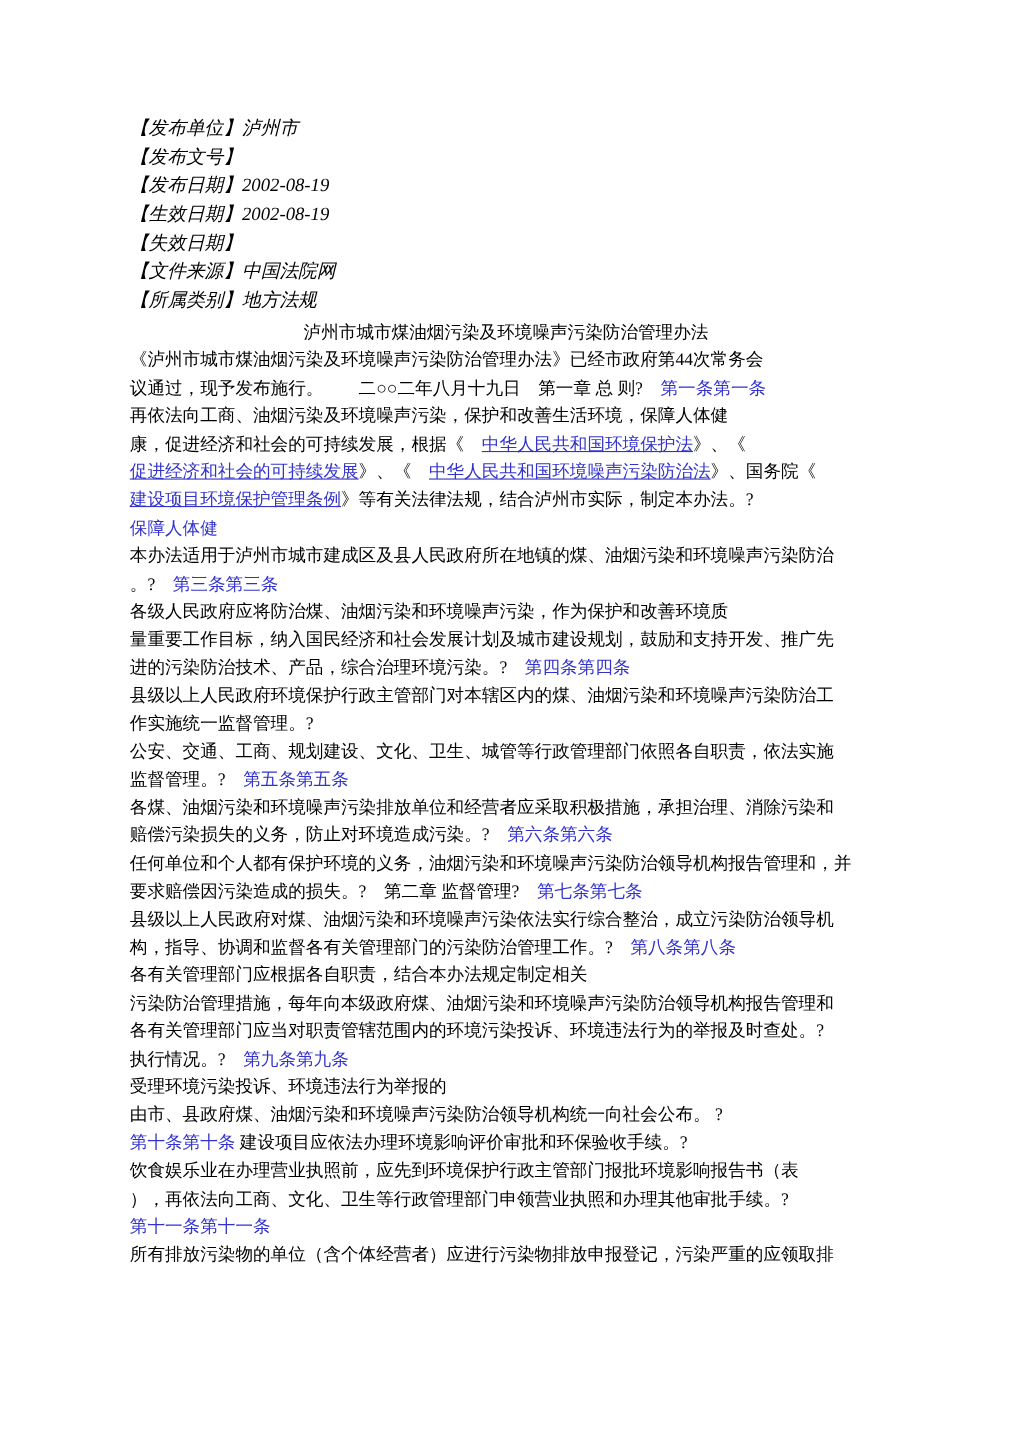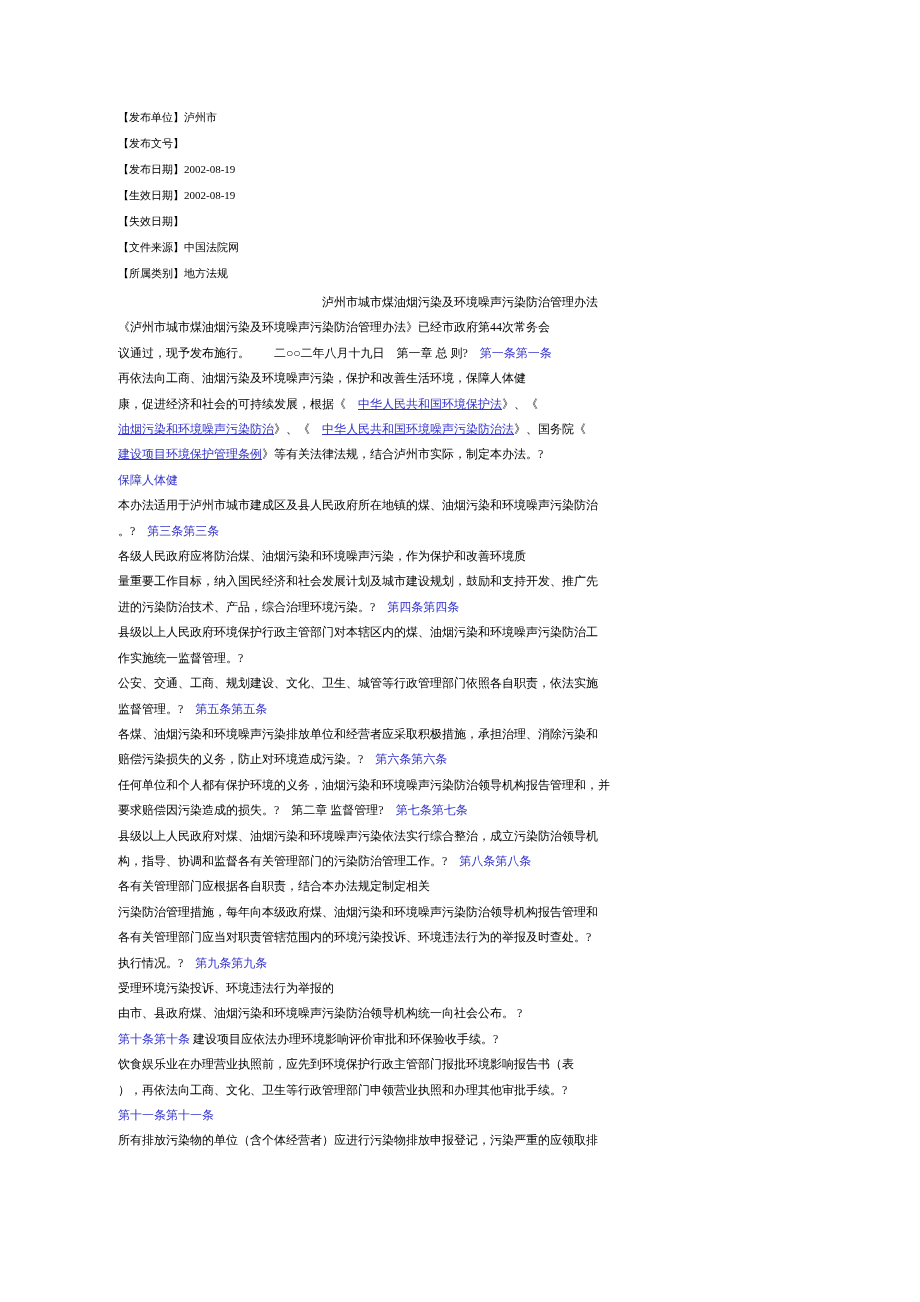--- a/index.html
+++ b/index.html
@@ -15,28 +15,29 @@
     font-family: "Liberation Serif", "DejaVu Serif", serif;
     color: var(--text-color);
   }
   .content {
     position: absolute;
     left: 118px;
     top: 104px;
     width: 684px;
   }
   .meta {
-    font-size: 11px;
+    font-size: 17px;
     line-height: 26px;
     white-space: pre-wrap;
+    font-style: italic;
   }
   .meta-line { height: 26px; overflow: hidden; }
   .doc {
     margin-top: 4px;
-    font-size: 12px;
+    font-size: 16px;
     line-height: 25.4px;
   }
   .title-line {
     text-align: center;
     white-space: pre-wrap;
   }
   .body-line {
     white-space: pre-wrap;
     min-height: 25.4px;
   }
@@ -53,21 +54,21 @@
 <div class="page">
   <div class="content">
     <div class="meta" id="meta-block"><div class="meta-line">【发布单位】泸州市</div><div class="meta-line">【发布文号】</div><div class="meta-line">【发布日期】2002-08-19</div><div class="meta-line">【生效日期】2002-08-19</div><div class="meta-line">【失效日期】</div><div class="meta-line">【文件来源】中国法院网</div><div class="meta-line">【所属类别】地方法规</div></div>
     <div class="doc">
       <div class="title-line">泸州市城市煤油烟污染及环境噪声污染防治管理办法</div>
       <div id="body-lines">
           <div class="body-line"><span>《泸州市城市煤油烟污染及环境噪声污染防治管理办法》已经市政府第44次常务会</span></div>
           <div class="body-line"><span>议通过，现予发布施行。　　二○○二年八月十九日　第一章 总 则?　</span><a class="article-link">第一条第一条</a></div>
           <div class="body-line"><span>再依法向工商、油烟污染及环境噪声污染，保护和改善生活环境，保障人体健</span></div>
           <div class="body-line"><span>康，促进经济和社会的可持续发展，根据《　</span><a class="law-link">中华人民共和国环境保护法</a><span>》、《</span></div>
-          <div class="body-line"><a class="law-link">油烟污染和环境噪声污染防治</a><span>》、《　</span><a class="law-link">中华人民共和国环境噪声污染防治法</a><span>》、国务院《</span></div>
+          <div class="body-line"><a class="law-link">促进经济和社会的可持续发展</a><span>》、《　</span><a class="law-link">中华人民共和国环境噪声污染防治法</a><span>》、国务院《</span></div>
           <div class="body-line"><a class="law-link">建设项目环境保护管理条例</a><span>》等有关法律法规，结合泸州市实际，制定本办法。?</span></div>
           <div class="body-line"><a class="article-link">保障人体健</a></div>
           <div class="body-line"><span>本办法适用于泸州市城市建成区及县人民政府所在地镇的煤、油烟污染和环境噪声污染防治</span></div>
           <div class="body-line"><span>。?　</span><a class="article-link">第三条第三条</a></div>
           <div class="body-line"><span>各级人民政府应将防治煤、油烟污染和环境噪声污染，作为保护和改善环境质</span></div>
           <div class="body-line"><span>量重要工作目标，纳入国民经济和社会发展计划及城市建设规划，鼓励和支持开发、推广先</span></div>
           <div class="body-line"><span>进的污染防治技术、产品，综合治理环境污染。?　</span><a class="article-link">第四条第四条</a></div>
           <div class="body-line"><span>县级以上人民政府环境保护行政主管部门对本辖区内的煤、油烟污染和环境噪声污染防治工</span></div>
           <div class="body-line"><span>作实施统一监督管理。?</span></div>
           <div class="body-line"><span>公安、交通、工商、规划建设、文化、卫生、城管等行政管理部门依照各自职责，依法实施</span></div>

